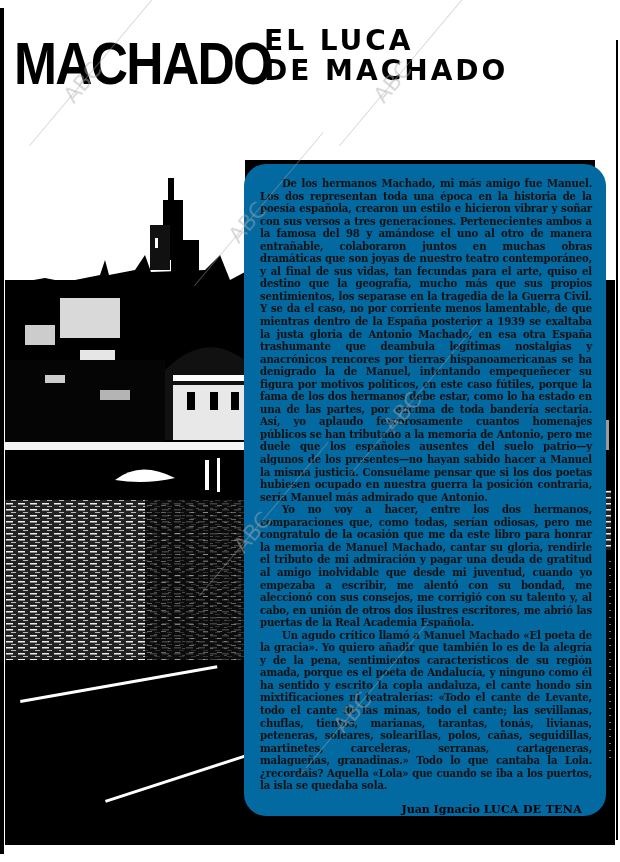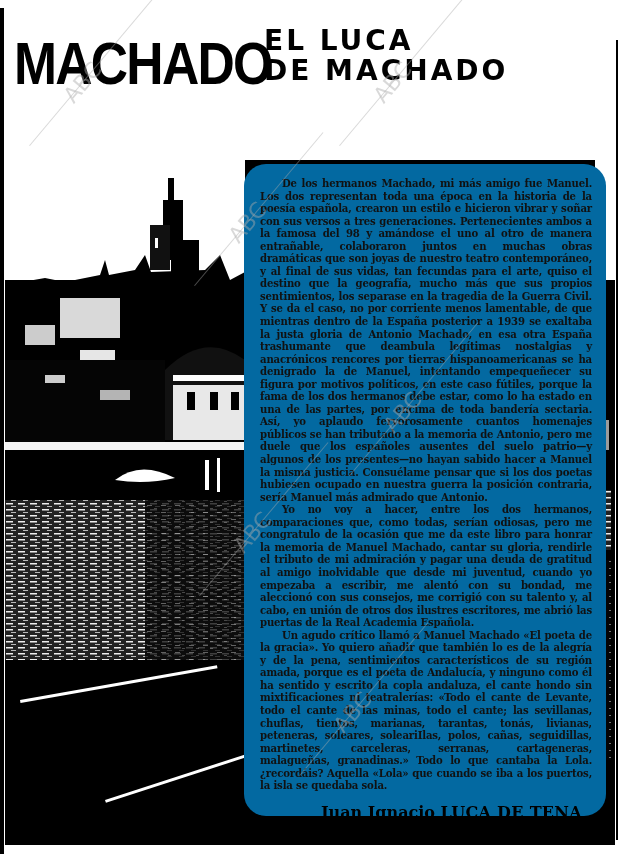--- a/index.html
+++ b/index.html
@@ -32,21 +32,21 @@
       background: #0369a1; border-radius: 22px;
       box-sizing: border-box; padding: 14px 14px 0 16px;
     }
     .article-text {
       font-family: "DejaVu Serif", serif; font-size: 10.1px; line-height: 12.55px;
       font-weight: 700; text-align: justify; letter-spacing: -0.15px; color: #111;
     }
     .article-text p { margin: 0; text-indent: 22px; }
     .signature {
       margin-top: 10px; text-align: right; padding-right: 10px;
-      font-family: "DejaVu Serif", serif; font-weight: 700; font-size: 16px;
+      font-family: "DejaVu Serif", serif; font-weight: 700; font-size: 11px;
     }
     .signature .surname { letter-spacing: 0.3px; }
     .affiliation {
       text-align: right; padding-right: 16px; font-style: italic; font-size: 6.5px; font-weight: 700;
       margin-top: 2px; letter-spacing: 0.4px;
     }
     .watermark {
       position: absolute; font-family: "DejaVu Sans", sans-serif; color: rgba(170,170,170,0.45);
       font-size: 22px; transform: rotate(-50deg); pointer-events: none; white-space: nowrap;
     }

